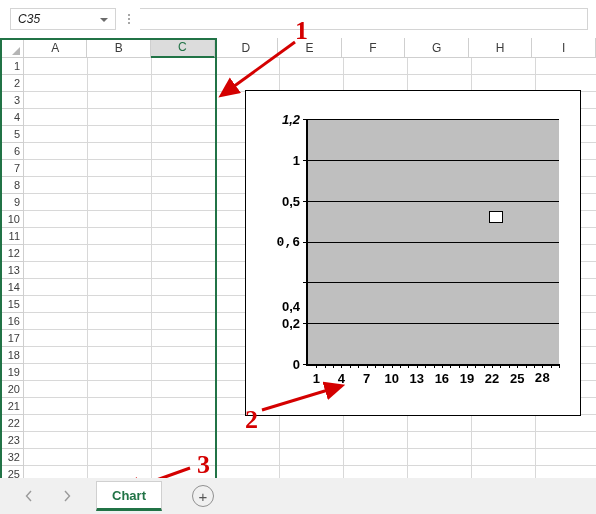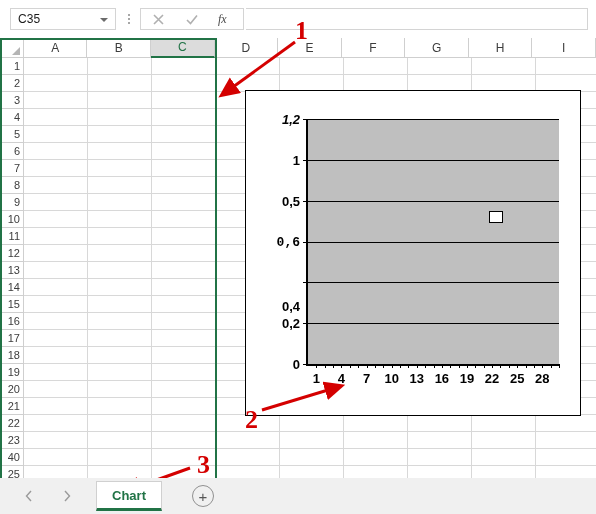--- a/index.html
+++ b/index.html
@@ -32,20 +32,21 @@
     background: #ffffff;
     display: flex;
     align-items: center;
     position: relative;
   }
   .namebox-text {
     font-size: 12px;
     color: #1b1b1b;
     padding-left: 7px;
     letter-spacing: 0.1px;
+    font-style: italic;
   }
   .namebox-arrow {
     position: absolute;
     right: 7px; top: 9px;
     width: 0; height: 0;
     border-left: 4px solid transparent;
     border-right: 4px solid transparent;
     border-top: 4px solid #6b6b6b;
   }
   .vdots {
@@ -305,37 +306,20 @@
   <div class="fbar">
     <div class="namebox">
       <span class="namebox-text">C35</span>
       <span class="namebox-arrow"></span>
     </div>
     <div class="vdots">
         <i></i>
         <i></i>
         <i></i>
       </div>
-    <div class="fbtns">
-      <div class="fbtn">
-        <svg width="13" height="13" viewBox="0 0 13 13">
-            <path d="M2 2 L11 11 M11 2 L2 11" stroke="#b0b0b0" stroke-width="1.6" fill="none"></path>
-          </svg>
-      </div>
-      <div class="fbtn">
-        <svg width="14" height="13" viewBox="0 0 14 13">
-            <path d="M2 7 L5.5 10.5 L12 2.5" stroke="#b0b0b0" stroke-width="1.6" fill="none"></path>
-          </svg>
-      </div>
-      <div class="fbtn">
-        <svg width="16" height="14" viewBox="0 0 16 14">
-            <text x="0" y="11" font-family="Liberation Serif, serif" font-style="italic" font-size="12" fill="#4a4a4a">fx</text>
-          </svg>
-      </div>
-    </div>
     <div class="finput" placeholder=""></div>
   </div>
 
   <div class="grid-wrap">
 
     <div class="colhdr-row">
       <div class="corner-cell">
         <span class="corner-tri"></span>
       </div>
       <div class="colhdr">A</div>
@@ -367,21 +351,21 @@
         <div class="rowhdr">14</div>
         <div class="rowhdr">15</div>
         <div class="rowhdr">16</div>
         <div class="rowhdr">17</div>
         <div class="rowhdr">18</div>
         <div class="rowhdr">19</div>
         <div class="rowhdr">20</div>
         <div class="rowhdr">21</div>
         <div class="rowhdr">22</div>
         <div class="rowhdr">23</div>
-        <div class="rowhdr">40</div>
+        <div class="rowhdr">32</div>
         <div class="rowhdr">25</div>
       </div>
       <div class="cells"></div>
     </div>
 
     <div class="selection"></div>
   </div>
 
   <div class="chart">
     <div class="plot" id="plot-area">
@@ -437,21 +421,21 @@
         <div class="xtick" style="left: 251px;"></div>
         <div class="xlabel" style="left: 8.36667px;">1</div>
         <div class="xlabel" style="left: 33.4667px;">4</div>
         <div class="xlabel" style="left: 58.5667px;">7</div>
         <div class="xlabel" style="left: 83.6667px;">10</div>
         <div class="xlabel" style="left: 108.767px;">13</div>
         <div class="xlabel" style="left: 133.867px;">16</div>
         <div class="xlabel" style="left: 158.967px;">19</div>
         <div class="xlabel" style="left: 184.067px;">22</div>
         <div class="xlabel" style="left: 209.167px;">25</div>
-        <div class="xlabel" style="left: 234.267px;">28</div>
+        <div class="xlabel" style="left: 234.267px; font-family: Liberation Mono, monospace;">28</div>
       </div>
     <div class="legend">
     </div>
   </div>
 
   <svg class="anno-svg" width="596" height="514">
     <defs>
       <marker id="ah" markerWidth="7" markerHeight="7" refX="1" refY="3.2" orient="auto">
         <path d="M0,0 L7,3.2 L0,6.4 z" fill="#d40000"></path>
       </marker>

